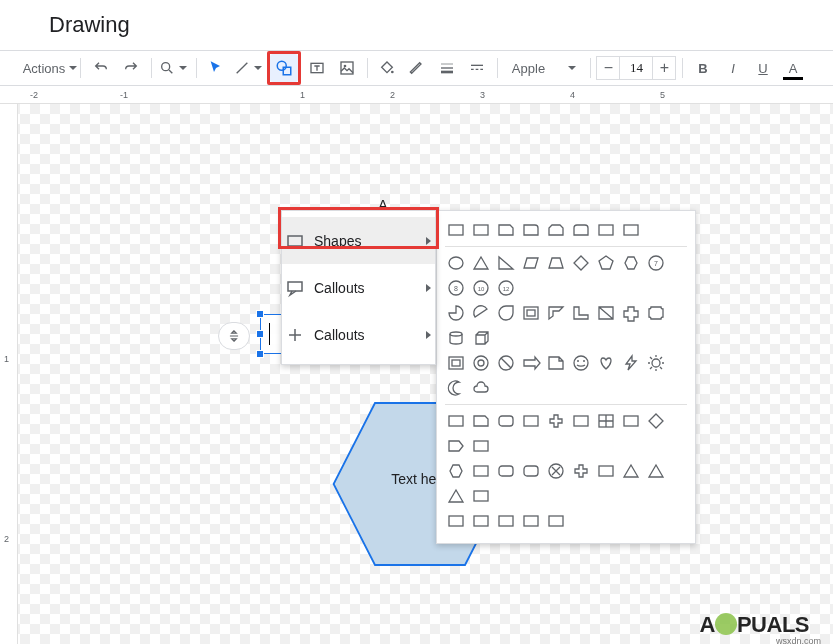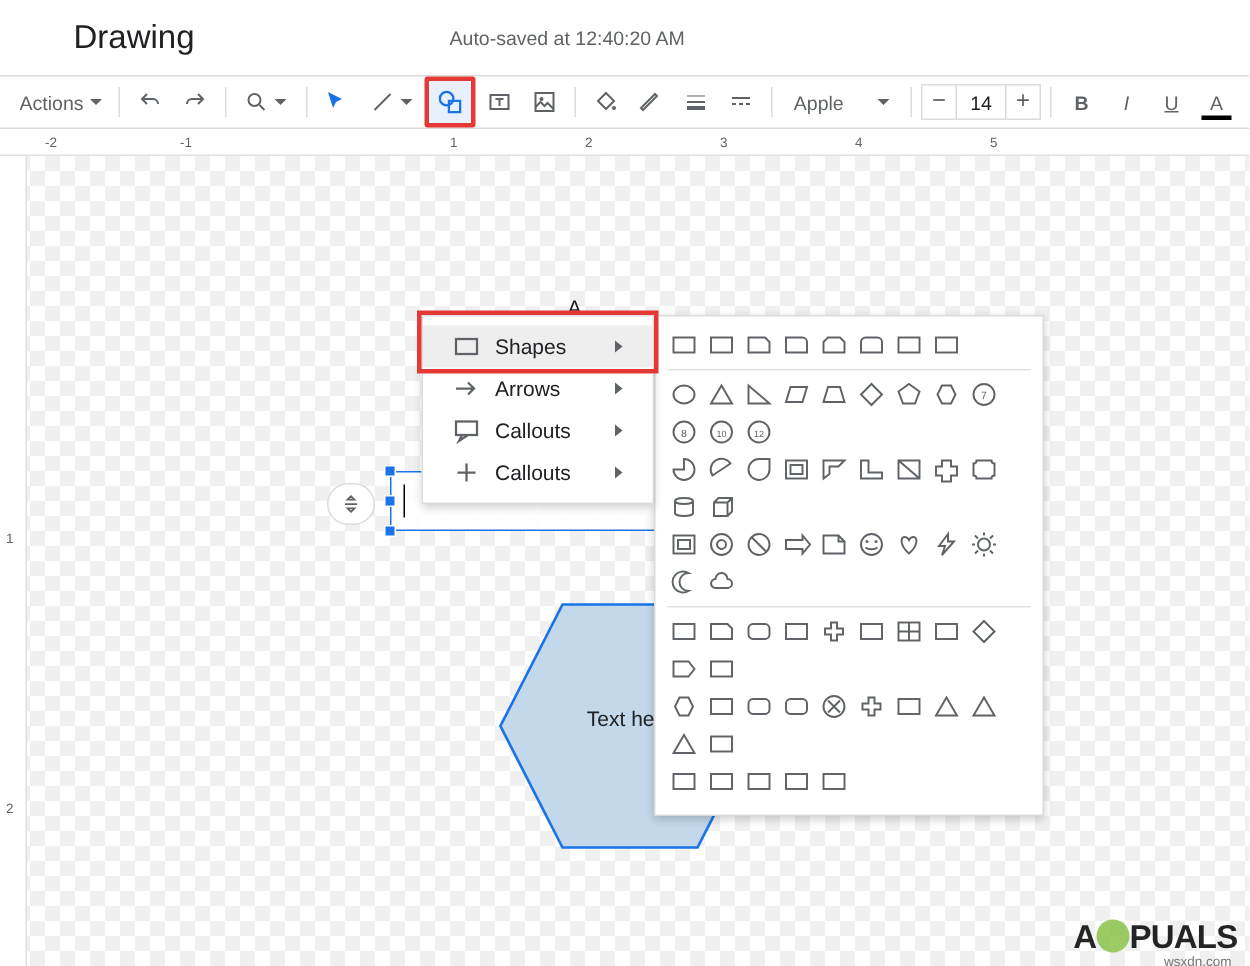--- a/index.html
+++ b/index.html
@@ -2,32 +2,32 @@
 <html><head>
 <meta charset="utf-8">
 <style>
   * { box-sizing: border-box; margin: 0; padding: 0; font-family: Arial, sans-serif; }
   body { width: 833px; height: 644px; position: relative; overflow: hidden; background: #fff; }
   
   .header { padding: 12px 20px; display: flex; align-items: center; margin-left: 29px; }
   .title { font-size: 22px; color: #202124; font-weight: 400; }
   .autosave { font-size: 13px; color: #5f6368; margin-left: 170px; }
   
-  .toolbar { height: 36px; border-top: 1px solid #dadce0; border-bottom: 1px solid #dadce0; display: flex; align-items: center; padding: 0 8px; gap: 2px; }
+  .toolbar { height: 36px; border-top: 1px solid #dadce0; border-bottom: 1px solid #dadce0; display: flex; align-items: center; padding: 0 26px; gap: 2px; }
   .tb-btn { height: 28px; min-width: 28px; display: inline-flex; align-items: center; justify-content: center; border-radius: 3px; cursor: pointer; color: #5f6368; font-size: 13px; padding: 0 4px; }
   .tb-sep { width: 1px; height: 20px; background: #dadce0; margin: 0 4px; }
   .actions-btn { padding: 0 8px; display: flex; align-items: center; gap: 4px; }
   .dropdown-arrow { width: 0; height: 0; border-left: 4px solid transparent; border-right: 4px solid transparent; border-top: 4px solid #5f6368; }
   .select-tool { color: #1a73e8; }
   .shape-highlight { border: 3px solid #e53935; border-radius: 2px; }
   
   .font-box { display: flex; align-items: center; gap: 4px; padding: 0 8px; min-width: 80px; }
   .font-size-grp { display: flex; align-items: center; }
   .fs-btn { width: 24px; height: 24px; display: flex; align-items: center; justify-content: center; border: 1px solid #dadce0; color: #5f6368; font-size: 16px; cursor: pointer; }
-  .fs-input { width: 32px; height: 24px; border: 1px solid #dadce0; border-left: none; border-right: none; text-align: center; font-size: 13px; color: #202124; }
+  .fs-input { width: 32px; height: 24px; border: 1px solid #dadce0; border-left: none; border-right: none; text-align: center; font-size: 13px; color: #202124; font-family: Liberation Serif, serif; }
   .text-color-btn { position: relative; }
   .text-color-underline { position: absolute; bottom: 2px; left: 4px; right: 4px; height: 3px; background: #000; }
   
   .ruler { height: 18px; background: #fff; border-bottom: 1px solid #e0e0e0; position: relative; }
   .ruler-tick { position: absolute; top: 4px; font-size: 9px; color: #5f6368; }
   
   .canvas-area { position: relative; height: 544px; }
   .checker { position: absolute; inset: 0; background-image: 
     linear-gradient(45deg, #f0f0f0 25%, transparent 25%),
     linear-gradient(-45deg, #f0f0f0 25%, transparent 25%),
@@ -52,43 +52,42 @@
   .cursor { position: absolute; left: 8px; top: 8px; width: 1px; height: 22px; background: #000; }
   
   .drag-pill { position: absolute; left: 218px; top: 218px; width: 32px; height: 28px; border: 1px solid #dadce0; border-radius: 14px; background: #fff; display: flex; align-items: center; justify-content: center; color: #5f6368; font-size: 12px; }
   
   .hexagon { position: absolute; left: 330px; top: 290px; width: 180px; height: 170px; display:flex; align-items:center; justify-content:center;}
   .hex-svg { position: absolute; inset: 0; }
   .hex-text { position: relative; font-size: 14px; color: #202124; }
   
   .shape-menu { position: absolute; left: 281px; top: 106px; width: 155px; background: #fff; border: 1px solid #dadce0; box-shadow: 0 2px 6px rgba(0,0,0,0.2); padding: 6px 0; z-index: 10; }
   .shape-menu-outline { position: absolute; left: 278px; top: 103px; width: 161px; height: 42px; border: 3px solid #e53935; z-index: 11; pointer-events:none;}
-  .menu-item { height: 28px; display: flex; align-items: center; padding: 0 20px; gap: 10px; font-size: 14px; color: #202124; cursor: pointer; justify-content: flex-end; }
+  .menu-item { height: 47px; display: flex; align-items: center; padding: 0 4px; gap: 10px; font-size: 14px; color: #202124; cursor: pointer; justify-content: flex-end; }
   .menu-item.active { background: #eeeeee; }
   .menu-arrow { margin-left: auto; width: 0; height: 0; border-top: 4px solid transparent; border-bottom: 4px solid transparent; border-left: 5px solid #5f6368; }
   .menu-icon { width: 18px; height: 18px; display: flex; align-items: center; justify-content: center; }
   
   .shapes-panel { position: absolute; left: 436px; top: 106px; width: 260px; background: #fff; border: 1px solid #dadce0; box-shadow: 0 2px 6px rgba(0,0,0,0.2); padding: 8px; z-index: 9; }
   .shape-row { display: flex; gap: 3px; margin-bottom: 3px; flex-wrap: wrap; }
   .shape-cell { width: 22px; height: 22px; display: flex; align-items: center; justify-content: center; cursor: pointer; }
   .shape-cell svg { width: 18px; height: 18px; }
   .panel-sep { height: 1px; background: #e0e0e0; margin: 5px 0; }
   
-  .watermark { position: absolute; right: 8px; bottom: 10px; font-size: 22px; font-weight: bold; color: #000; opacity: 0.85; letter-spacing: -0.5px;}
+  .watermark { position: absolute; right: 24px; bottom: 10px; font-size: 22px; font-weight: bold; color: #000; opacity: 0.85; letter-spacing: -0.5px;}
   .watermark .green-o { display: inline-block; width: 22px; height: 22px; background: #8bc34a; border-radius: 50%; vertical-align: middle; position:relative; top:-2px;}
   .wsxdn { position: absolute; right: 12px; bottom: 2px; font-size: 9px; color: #757575; }
   
   svg { overflow: visible; }
 </style>
 </head>
 <body>
 
 <div class="header">
   <div class="title">Drawing</div>
-  <div class="autosave">Auto-saved at 12:40:20 AM</div>
 </div>
 
 <div class="toolbar">
   <div class="tb-btn actions-btn">
     <span>Actions</span>
     <span class="dropdown-arrow"></span>
   </div>
   <div class="tb-sep"></div>
   <div class="tb-btn">
       <svg width="16" height="16" viewBox="0 0 24 24">
@@ -246,29 +245,20 @@
           <svg viewBox="0 0 18 18">
             <rect x="2" y="4" width="14" height="10" fill="none" stroke="#5f6368" stroke-width="1.5"></rect>
           </svg>
         </span>
       <span>Shapes</span>
       <span class="menu-arrow"></span>
     </div>
     <div class="menu-item">
       <span class="menu-icon">
           <svg viewBox="0 0 18 18">
-            <path fill="none" stroke="#5f6368" stroke-width="1.5" d="M2 9h12M10 5l4 4-4 4"></path>
-          </svg>
-        </span>
-      <span>Arrows</span>
-      <span class="menu-arrow"></span>
-    </div>
-    <div class="menu-item">
-      <span class="menu-icon">
-          <svg viewBox="0 0 18 18">
             <rect x="2" y="3" width="14" height="9" fill="none" stroke="#5f6368" stroke-width="1.5"></rect>
             <path fill="none" stroke="#5f6368" stroke-width="1.5" d="M6 12l-2 4 6-4"></path>
           </svg>
         </span>
       <span>Callouts</span>
       <span class="menu-arrow"></span>
     </div>
     <div class="menu-item">
       <span class="menu-icon">
           <svg viewBox="0 0 18 18">

